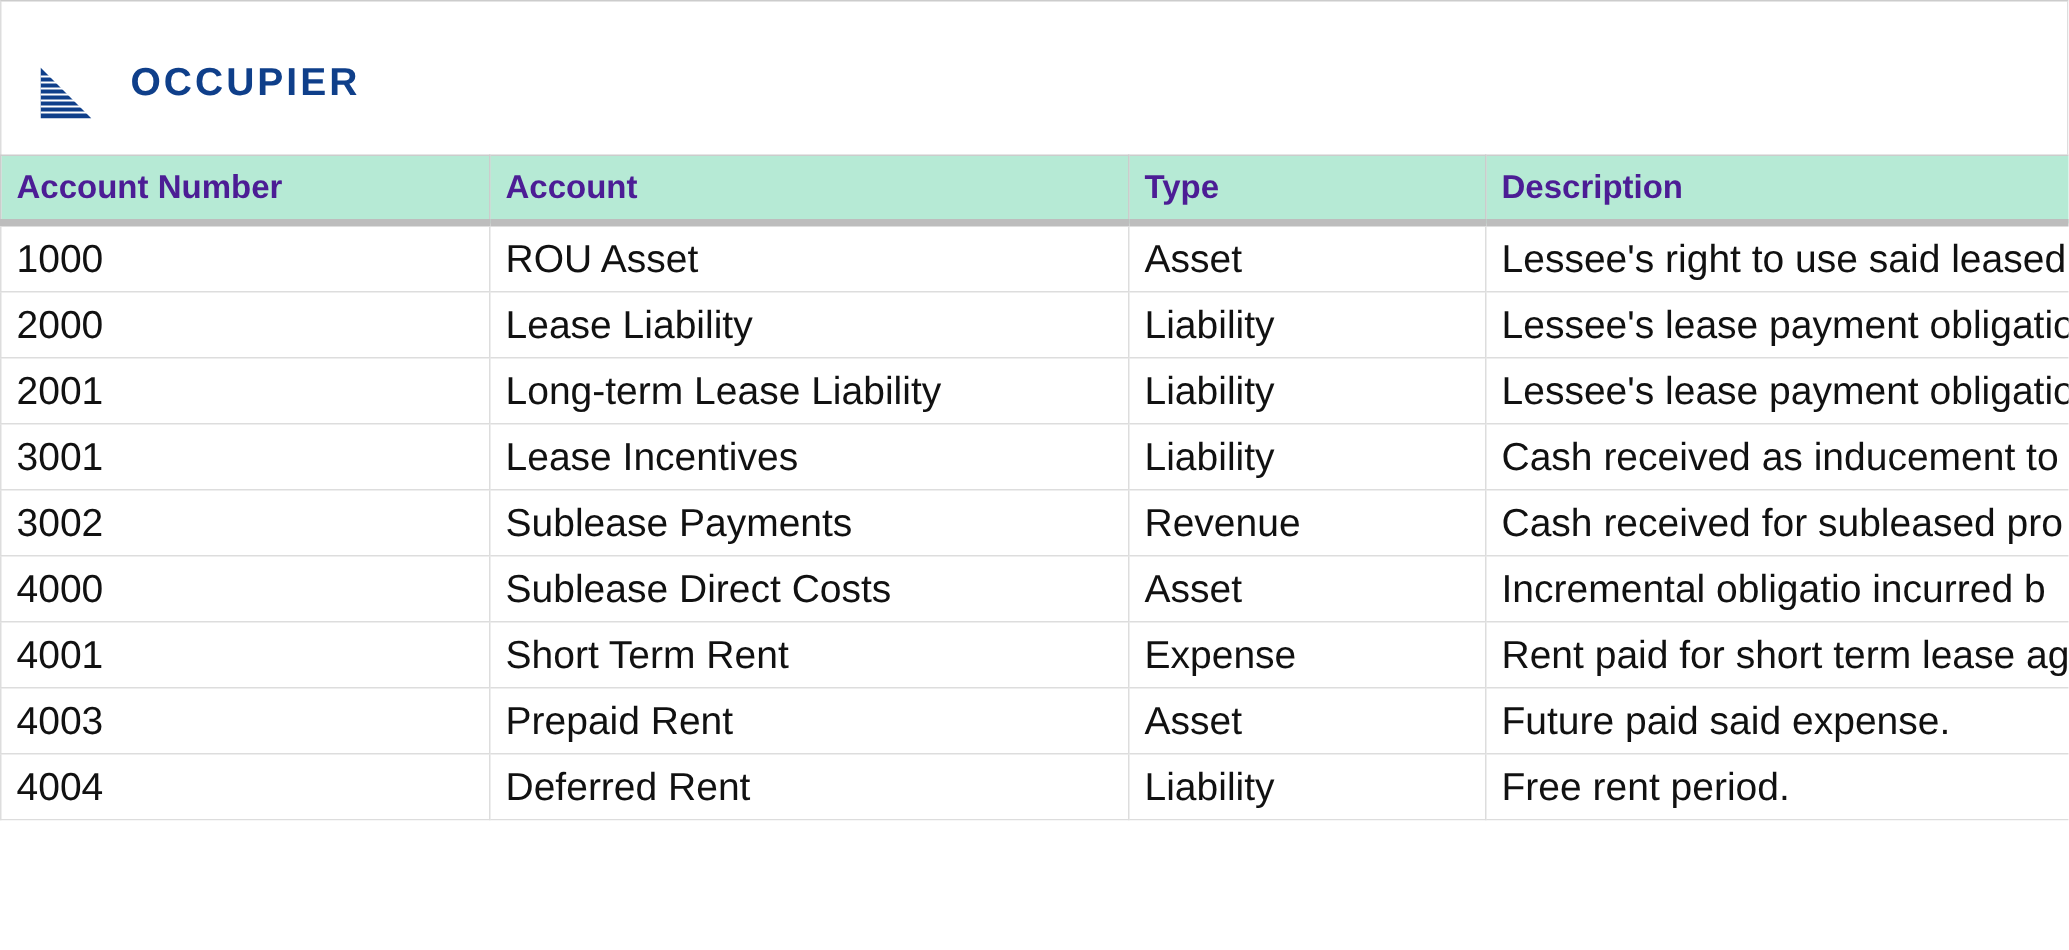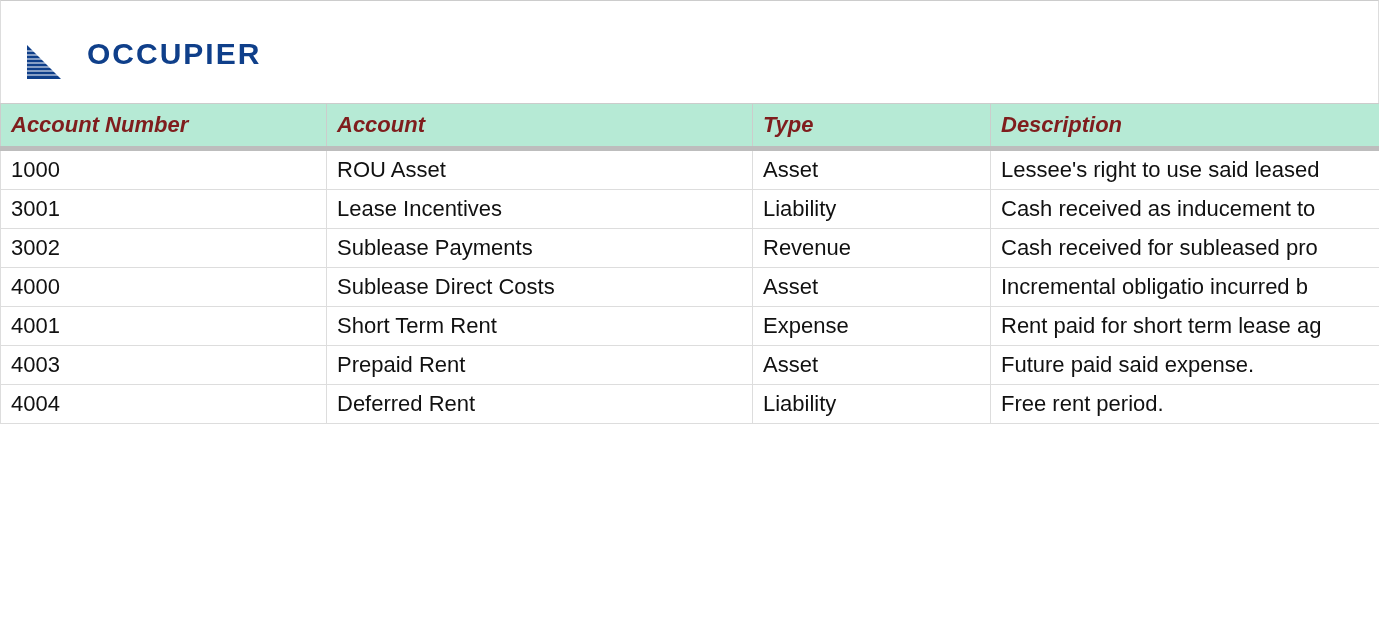--- a/index.html
+++ b/index.html
@@ -25,46 +25,45 @@
       width: 34px;
       height: 50px;
       margin-right: 26px;
       position: relative;
     }
     .logo-icon svg {
       width: 100%;
       height: 100%;
     }
     .brand-name {
-      font-size: 30px;
+      font-size: 26px;
       font-weight: 700;
       color: #0f3f8a;
       letter-spacing: 2px;
     }
     table {
       border-collapse: collapse;
       width: 100%;
       table-layout: fixed;
     }
     thead tr {
       background: #b6ead5;
     }
     th {
       text-align: left;
       padding: 8px 10px;
       font-size: 22px;
       font-weight: 700;
-      color: #7f1d1d;
+      color: #4c1d95;
       border: 1px solid #ccc;
       border-bottom: 5px solid #bdbdbd;
-      font-style: italic;
     }
     td {
       padding: 6px 10px;
-      font-size: 22px;
+      font-size: 26px;
       color: #111;
       border: 1px solid #ddd;
       white-space: nowrap;
       overflow: hidden;
     }
     .col-num { width: 326px; }
     .col-account { width: 426px; }
     .col-type { width: 238px; }
     .col-desc { width: 390px; }
   </style>
@@ -103,20 +102,32 @@
     </tr>
   </thead>
   <tbody id="table-body">
   <tr>
         <td>1000</td>
         <td>ROU Asset</td>
         <td>Asset</td>
         <td>Lessee's right to use said leased</td>
       </tr>
       <tr>
+        <td>2000</td>
+        <td>Lease Liability</td>
+        <td>Liability</td>
+        <td>Lessee's lease payment obligatio</td>
+      </tr>
+      <tr>
+        <td>2001</td>
+        <td>Long-term Lease Liability</td>
+        <td>Liability</td>
+        <td>Lessee's lease payment obligatio</td>
+      </tr>
+      <tr>
         <td>3001</td>
         <td>Lease Incentives</td>
         <td>Liability</td>
         <td>Cash received as inducement to</td>
       </tr>
       <tr>
         <td>3002</td>
         <td>Sublease Payments</td>
         <td>Revenue</td>
         <td>Cash received for subleased pro</td>

